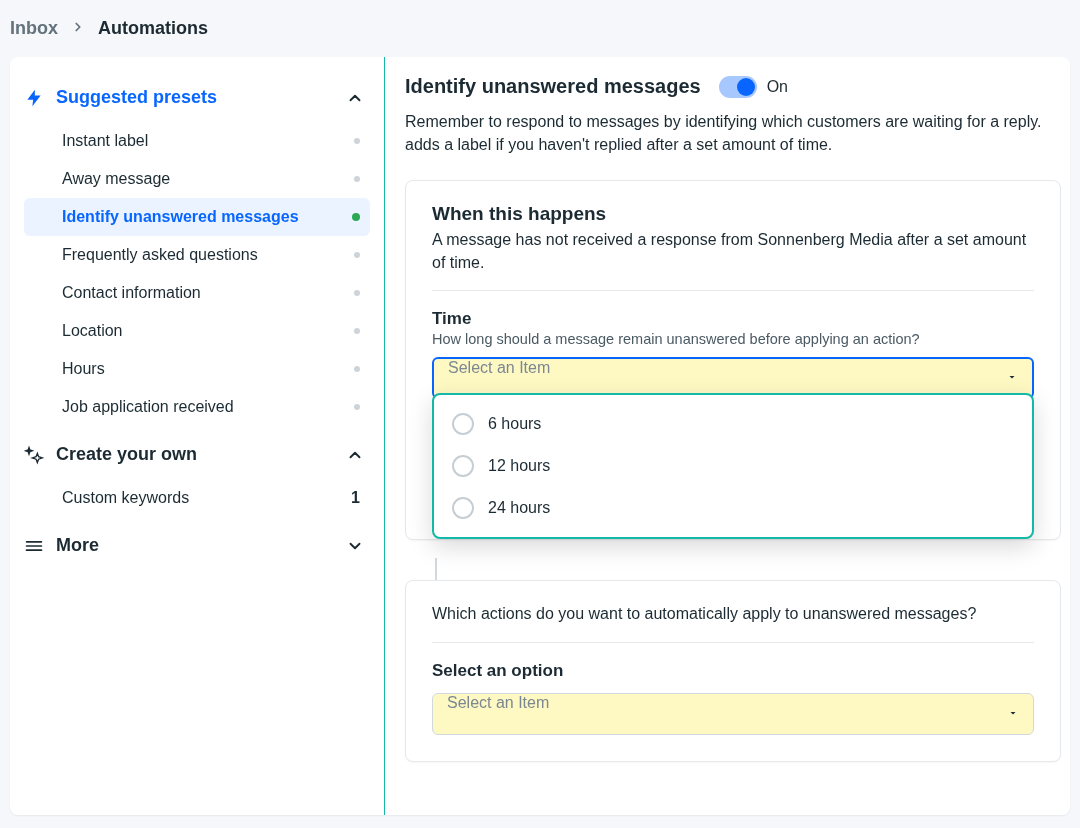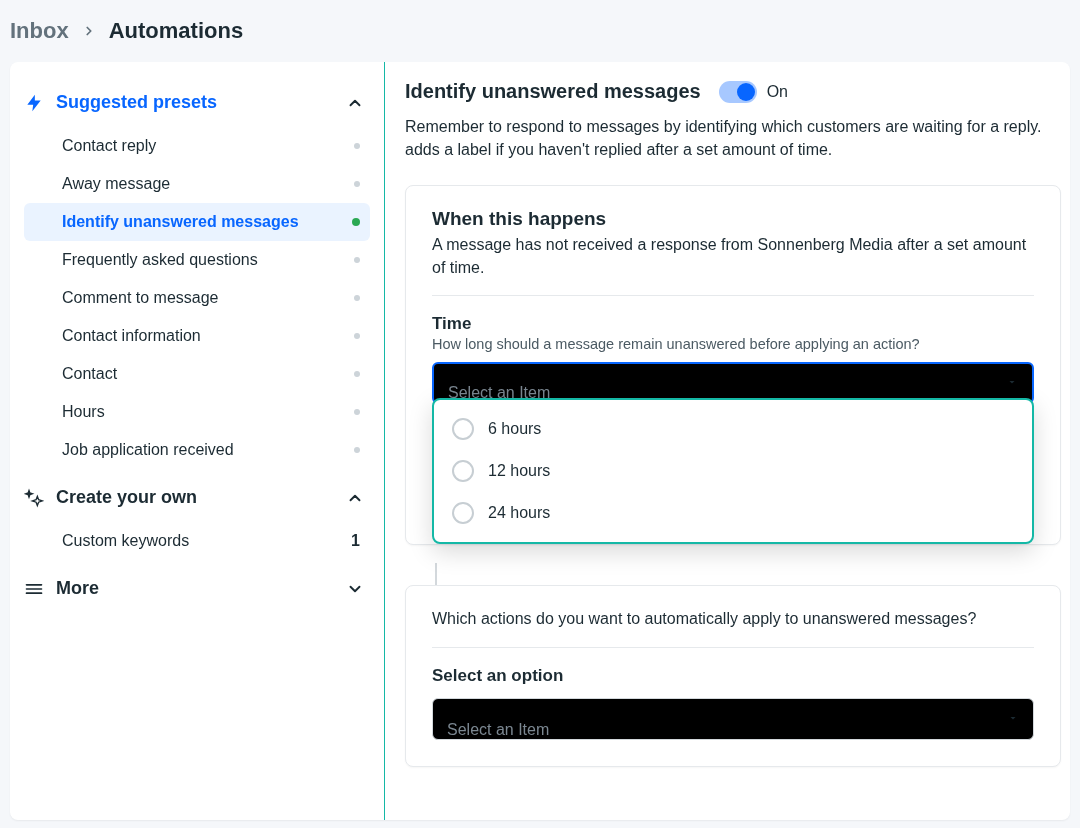--- a/index.html
+++ b/index.html
@@ -11,21 +11,21 @@
       height: 828px;
       overflow: hidden;
     }
 
     
     .breadcrumb {
       display: flex;
       align-items: center;
       gap: 13px;
       padding: 18px 10px 18px 10px;
-      font-size: 22px;
+      font-size: 18px;
       font-weight: 700;
     }
     .breadcrumb .parent { color: #63727c; }
     .breadcrumb .chev { color: #63727c; font-weight: 400; }
     .breadcrumb .current { color: #1c2b33; }
 
     
     .panel {
       background: #fff;
       border-radius: 8px;
@@ -190,26 +190,26 @@
       padding-bottom: 10px;
     }
 
     .select-box {
       position: relative;
       width: 100%;
       height: 42px;
       border: 2px solid #0866ff;
       border-radius: 6px;
       display: flex;
-      align-items: flex-end;
+      align-items: flex-start;
       padding: 0 14px;
       color: #7b8791;
       font-size: 16px;
       cursor: pointer;
-      background: #000000;
+      background: #fef9c3;
     }
     .select-box.plain {
       border: 1px solid #d3d8dc;
     }
     .select-caret {
       position: absolute;
       right: 14px;
       top: 50%;
       transform: translateY(-50%);
     }
@@ -278,45 +278,41 @@
       </div>
       <span class="chevron-up">
         <svg width="18" height="18" viewBox="0 0 24 24" fill="none" stroke="#1c2b33" stroke-width="2.5" stroke-linecap="round" stroke-linejoin="round">
             <polyline points="18 15 12 9 6 15"></polyline>
           </svg>
       </span>
     </div>
 
     <div class="preset-list">
       <div class="preset-item">
-        <span>Contact reply</span>
+        <span>Instant label</span>
         <span class="dot"></span>
       </div>
       <div class="preset-item">
         <span>Away message</span>
         <span class="dot"></span>
       </div>
       <div class="preset-item active">
         <span>Identify unanswered messages</span>
         <span class="dot"></span>
       </div>
       <div class="preset-item">
         <span>Frequently asked questions</span>
         <span class="dot"></span>
       </div>
       <div class="preset-item">
-        <span>Comment to message</span>
-        <span class="dot"></span>
-      </div>
-      <div class="preset-item">
         <span>Contact information</span>
         <span class="dot"></span>
       </div>
       <div class="preset-item">
-        <span>Contact</span>
+        <span>Location</span>
         <span class="dot"></span>
       </div>
       <div class="preset-item">
         <span>Hours</span>
         <span class="dot"></span>
       </div>
       <div class="preset-item">
         <span>Job application received</span>
         <span class="dot"></span>
       </div>

